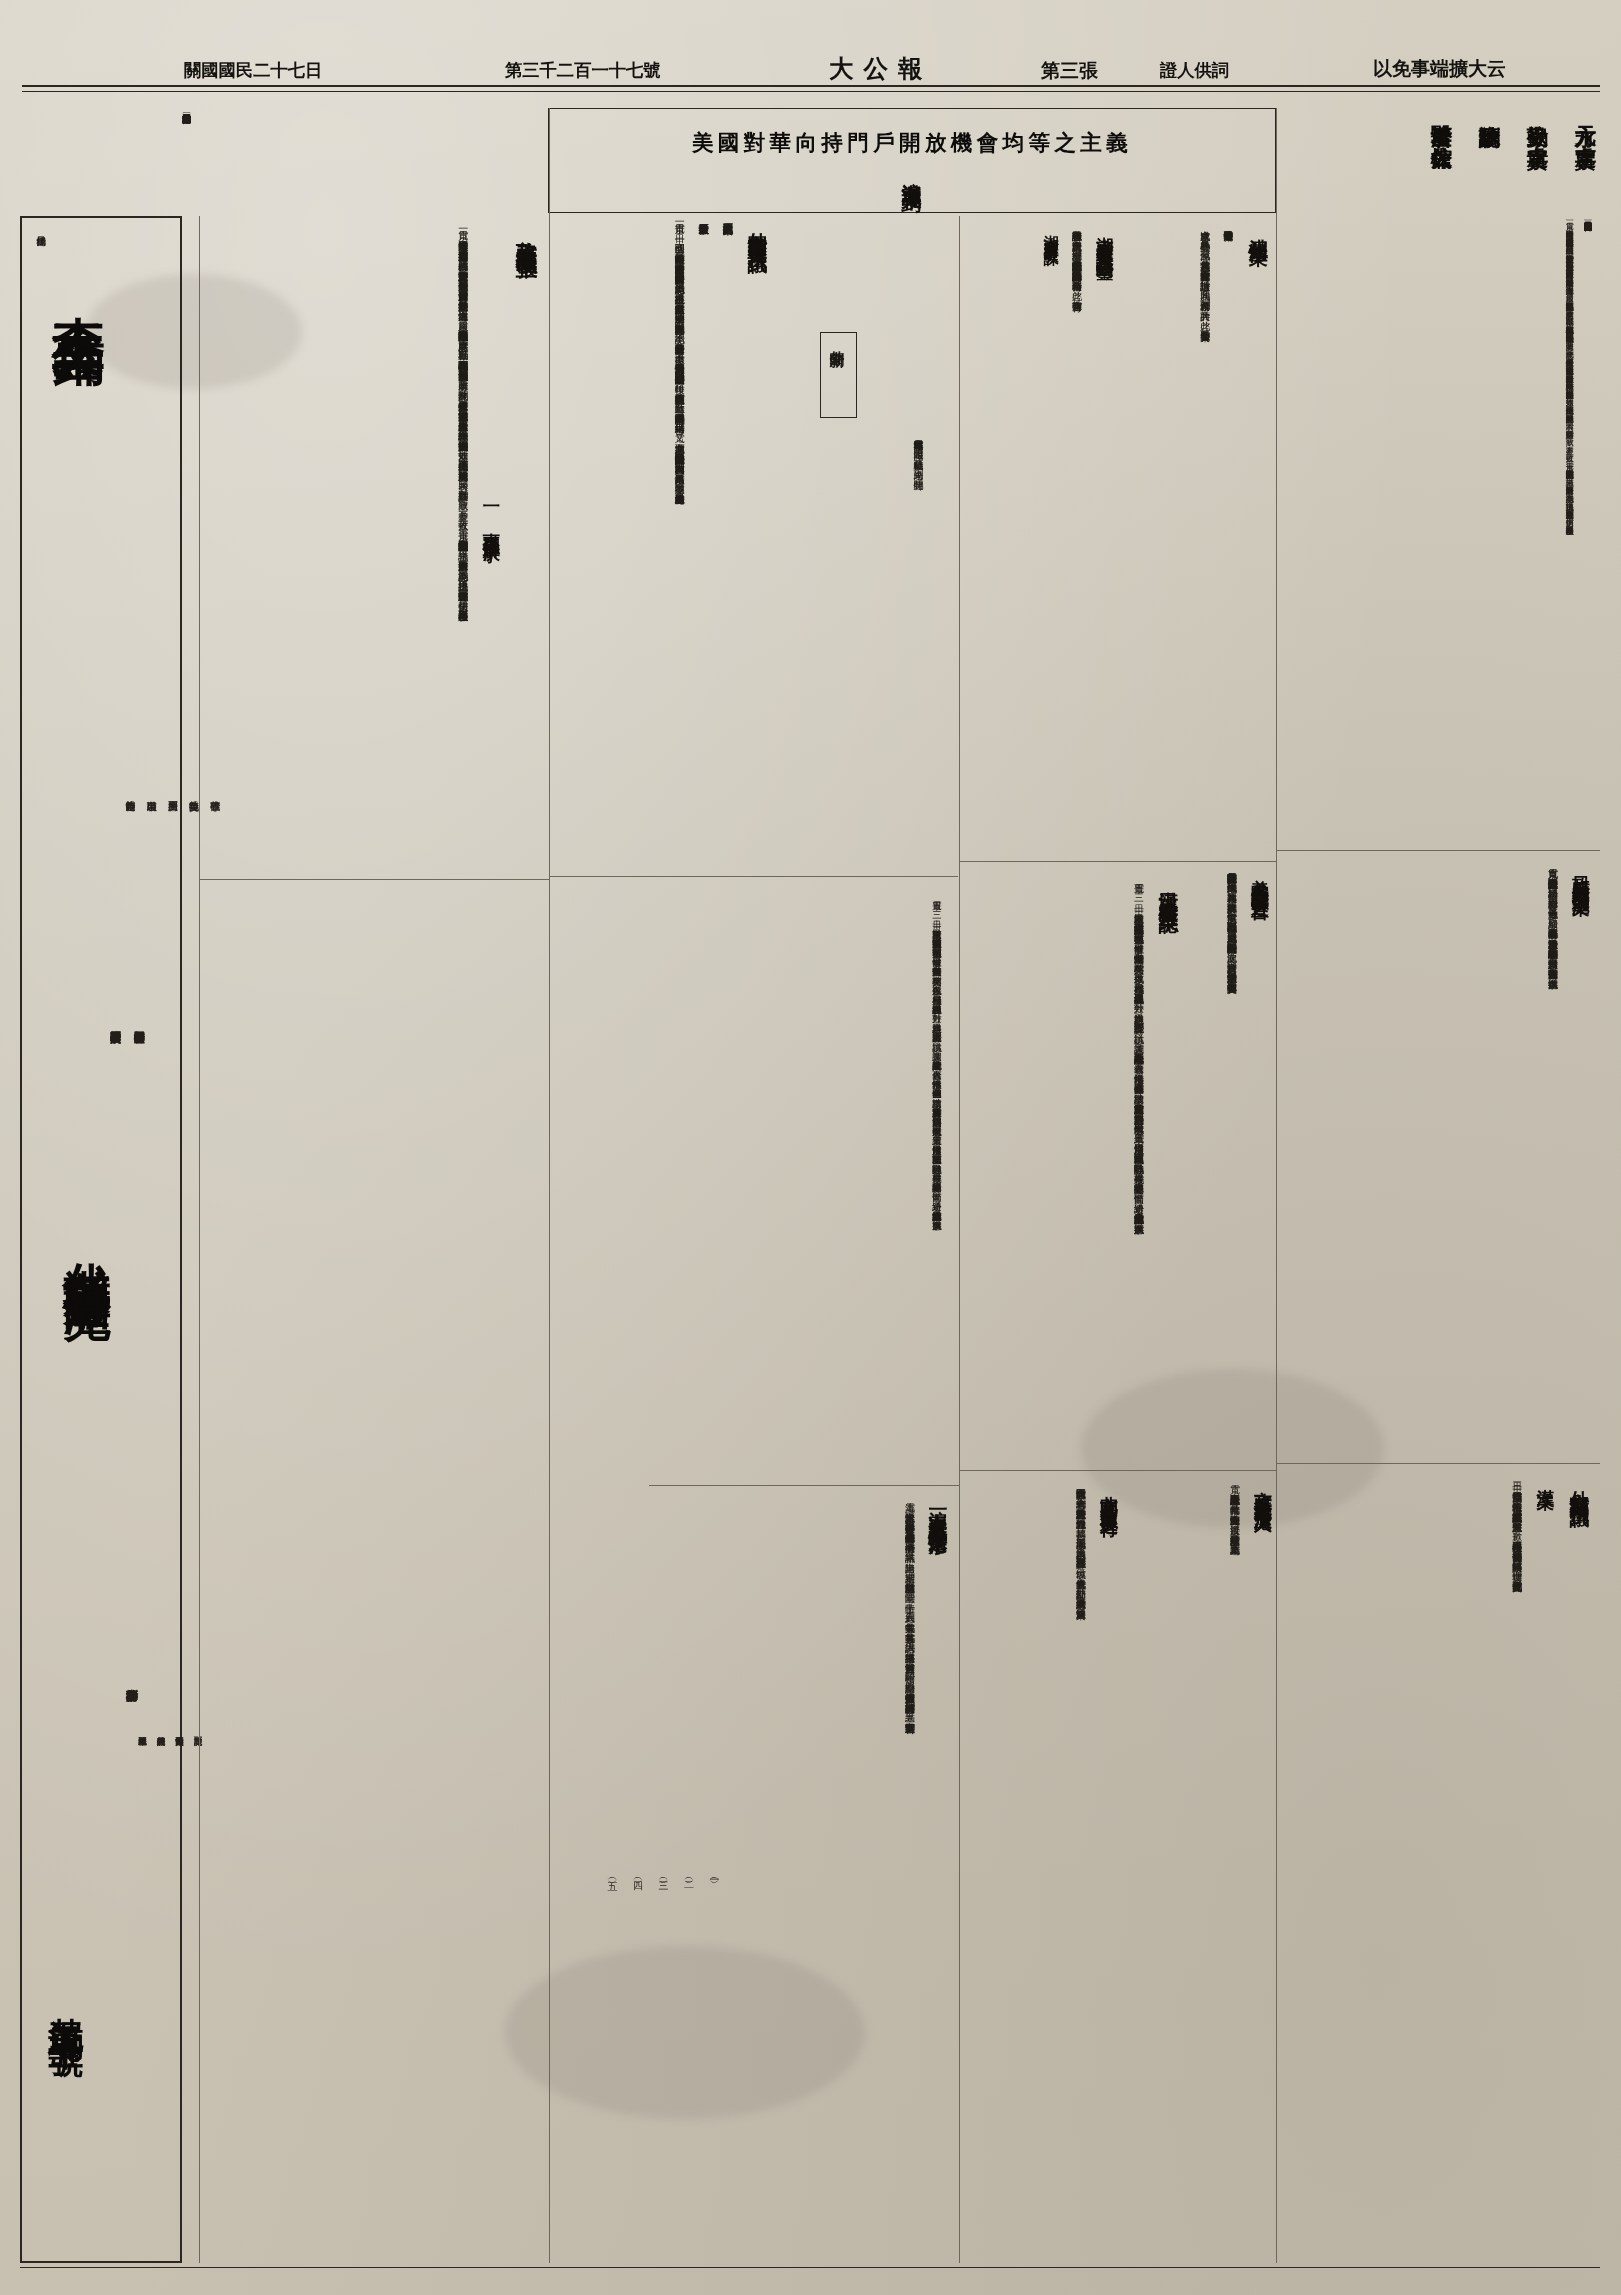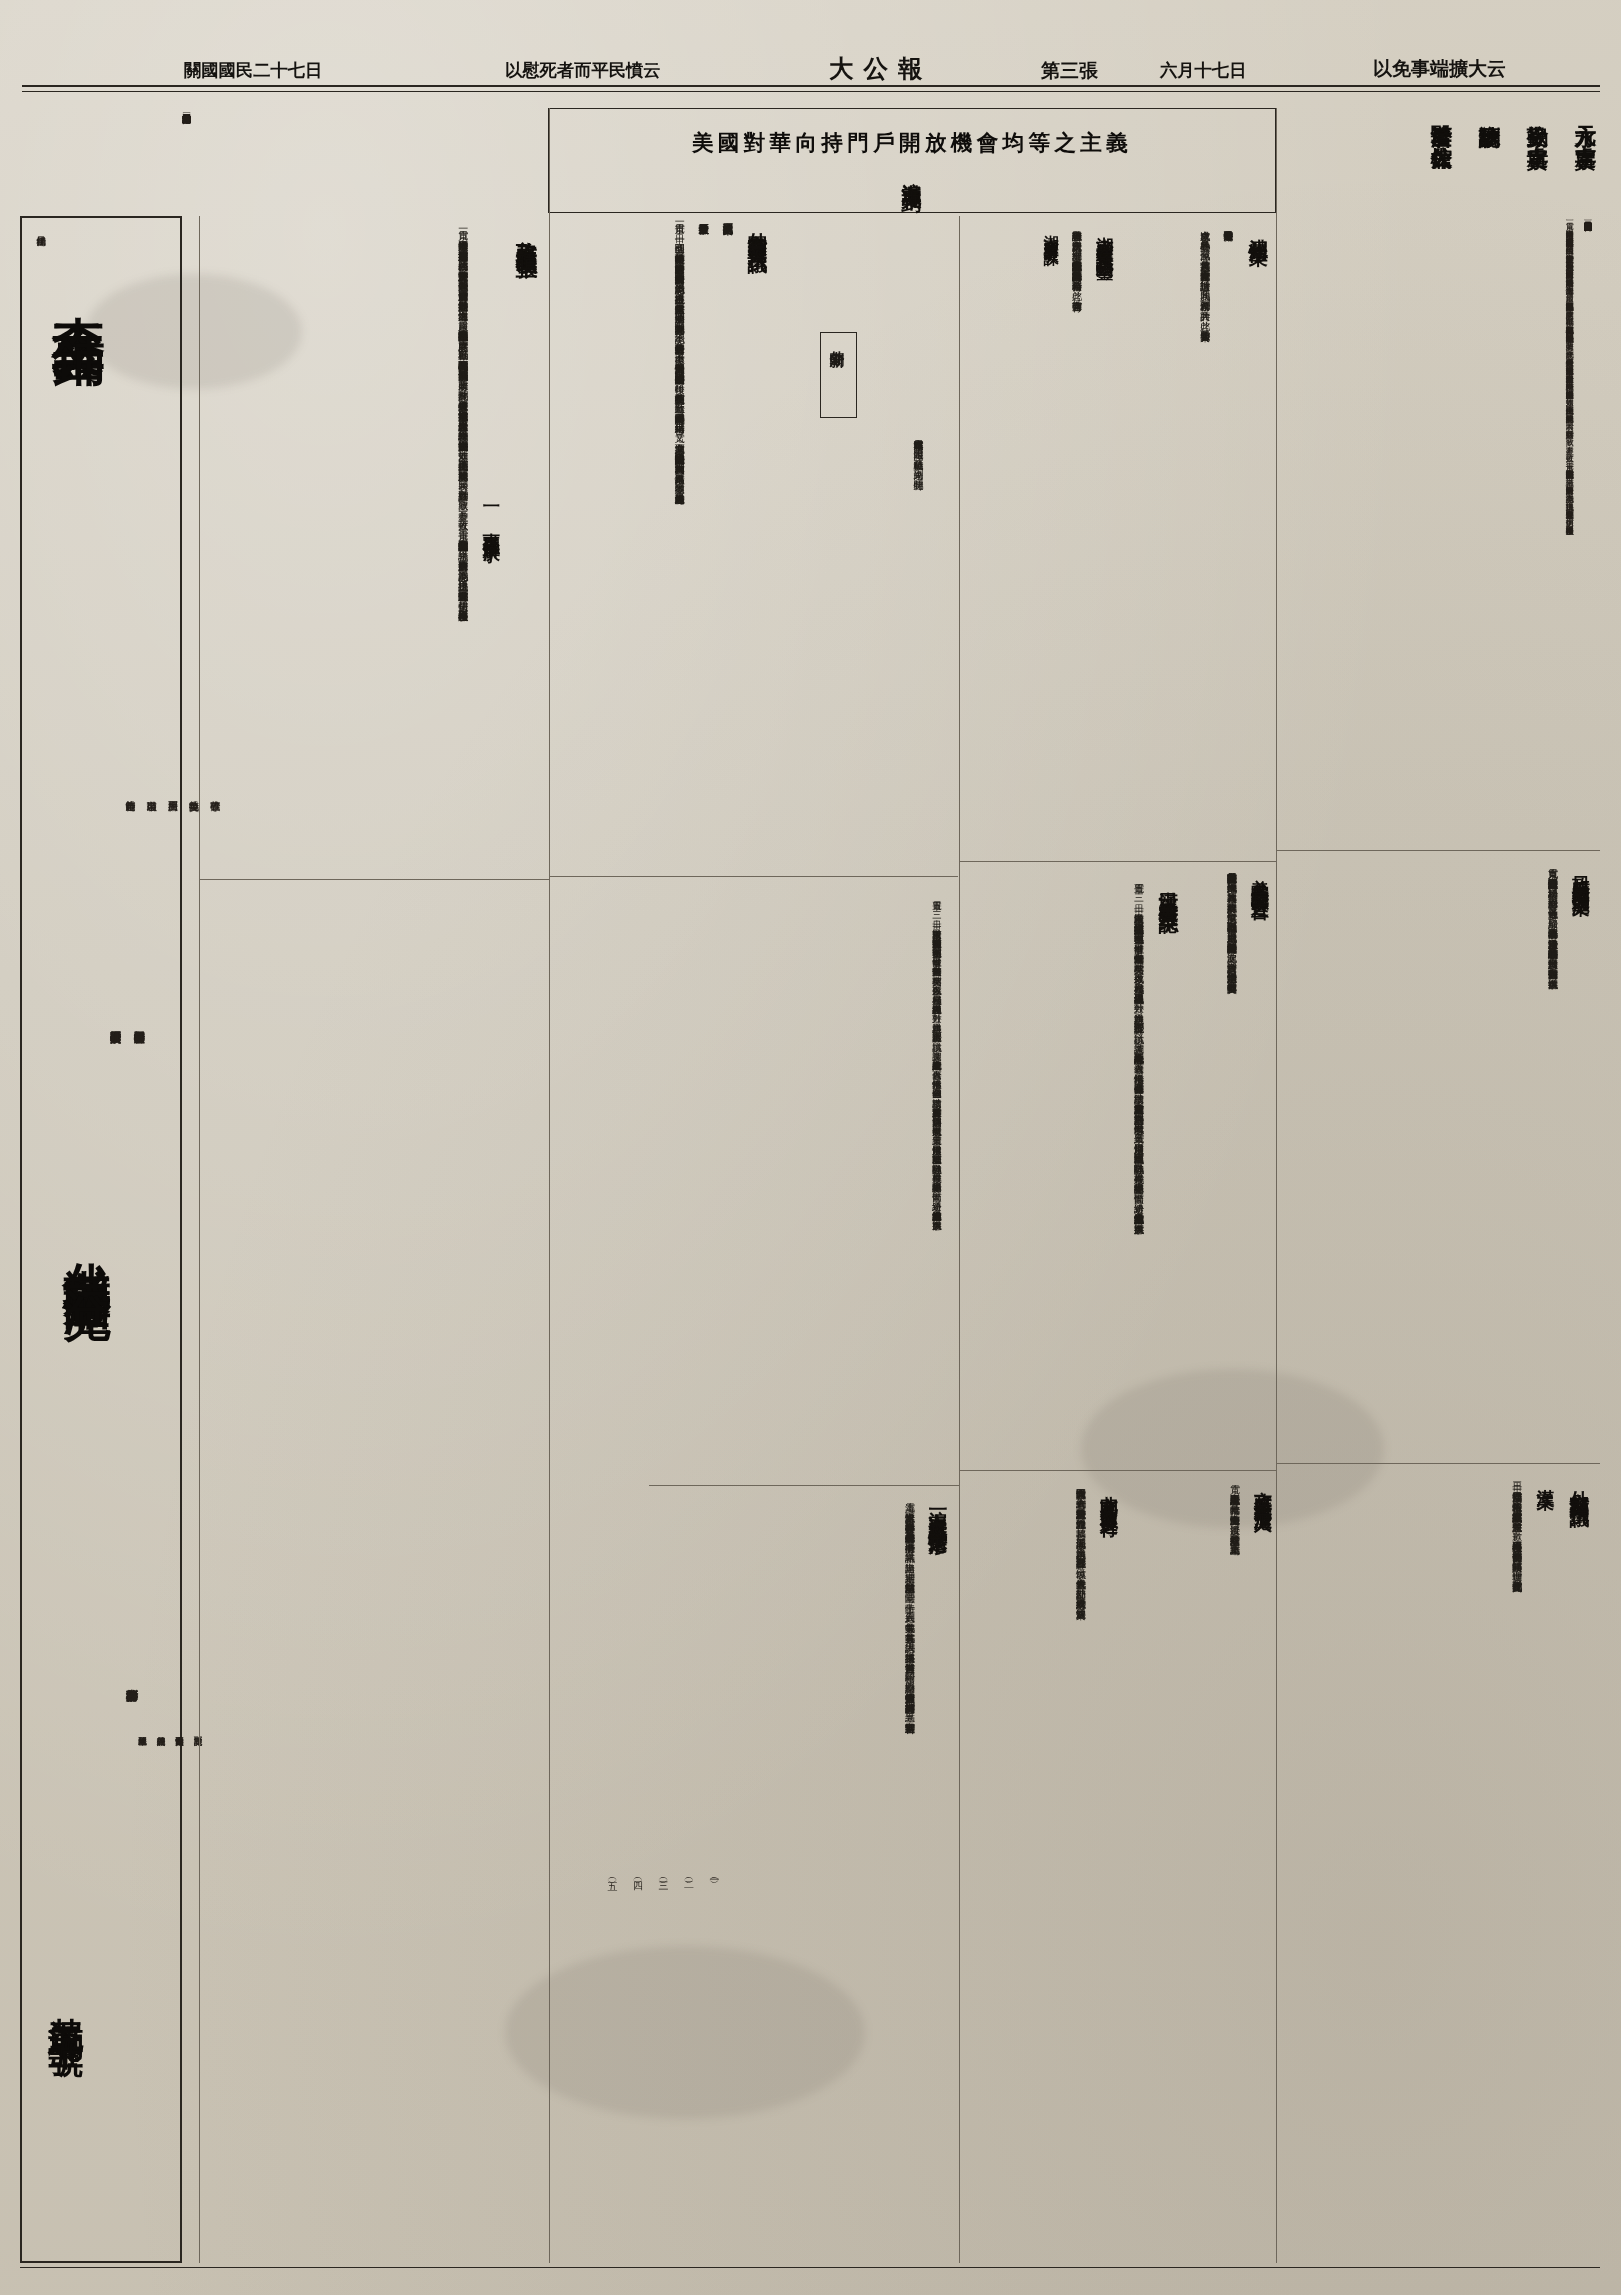--- a/index.html
+++ b/index.html
@@ -101,24 +101,24 @@
 <body>
 
 <div id="page">
   <div id="paper"></div>
 
   <div class="smudge" style="left:86px;top:274px;width:216px;height:115px;"></div>
   <div class="smudge" style="left:1081px;top:1369px;width:303px;height:159px;"></div>
   <div class="smudge" style="left:505px;top:1946px;width:360px;height:173px;"></div>
 
   <div class="mh-item" style="left:1373px;top:56px;font-size:19px;">以免事端擴大云</div>
-  <div class="mh-item" style="left:1160px;top:58px;font-size:17.3px;">六月十七日</div>
+  <div class="mh-item" style="left:1160px;top:58px;font-size:17.3px;">證人供詞</div>
   <div class="mh-item" style="left:1013px;top:58px;font-size:19px;margin-left:28px;">第三張</div>
   <div class="mh-item" style="left:829px;top:52px;font-size:24.5px;letter-spacing:10px;">大公報</div>
-  <div class="mh-item" style="left:505px;top:58px;font-size:17.3px;">以慰死者而平民憤云</div>
+  <div class="mh-item" style="left:505px;top:58px;font-size:17.3px;">第三千二百一十七號</div>
   <div class="mh-item" style="left:184px;top:58px;font-size:17.3px;">關國國民二十七日</div>
 
   <div class="hline" id="masthead-line-top"></div>
   <div class="hline" id="masthead-line-top2"></div>
 
   <div class="boxed" style="left:548px;top:108px;width:728px;height:105px;border-width:1.4px;"></div>
   <div style="position:absolute;left:577px;top:128px;width:670px;text-align:center;font-size:21.6px;font-weight:bold;color:#0f0d0b;letter-spacing:4.3px;">美國對華向持門戶開放機會均等之主義</div>
   <div style="position:absolute;left:180px;top:108px;width:360px;height:108px;">
     <div class="tiny" style="height:108px;font-size:8.3px;">本公司向例年營業辦法由相租賴九日股東會議記録第四條規定股東會每屆六年改選一次本屆應於本年六月內召集股東常會改選董監事茲定於本月二十五日上午十時假座本公司樓上開會屆期務請各股東親自出席或委託代表出席藉資集議而符定章此啓</div>
   </div>

